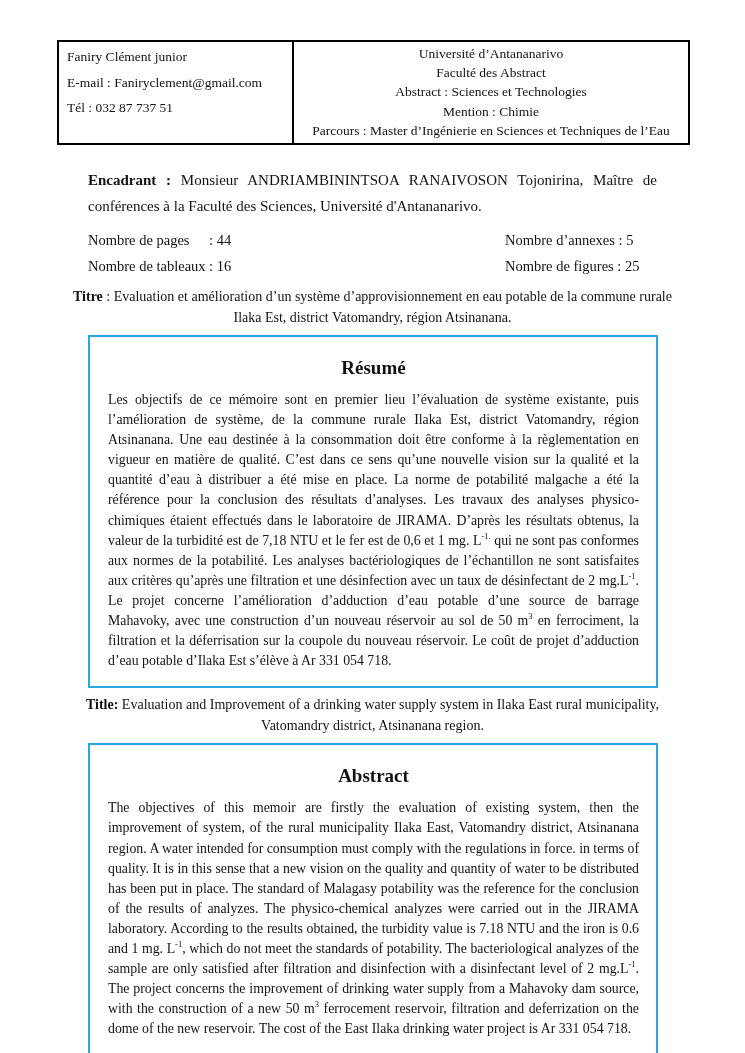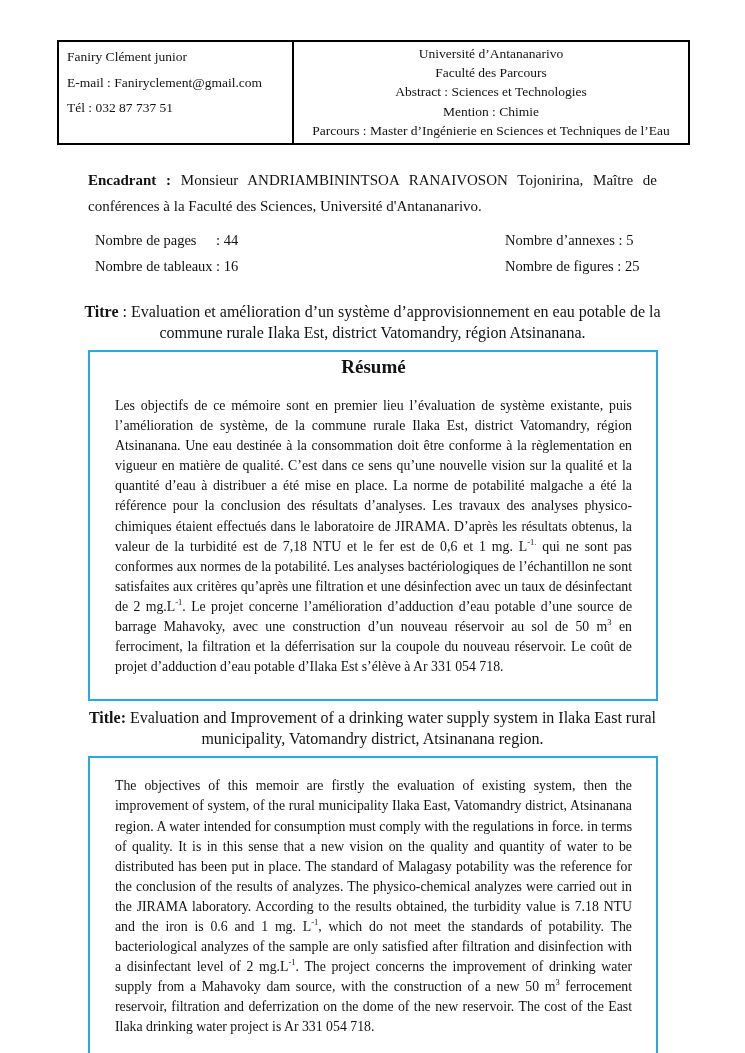--- a/index.html
+++ b/index.html
@@ -33,47 +33,47 @@
     text-align: justify;
   }
   
   .stats {
     position: relative;
     margin: 8px 88px 0 88px;
     font-size: 14.5px;
     line-height: 26px;
     height: 52px;
   }
-  .stats .stats-label { display: inline-block; width: 121px; margin-left: 7px; }
+  .stats .stats-label { display: inline-block; width: 121px; }
   .stats .stats-right { position: absolute; left: 417px; top: 0; }
   
   p.title-fr, p.title-en {
-    margin: 22px auto 0;
+    margin: 7px auto 0;
     width: 600px;
     text-align: center;
-    font-size: 16px;
+    font-size: 14px;
     line-height: 21px;
   }
   p.title-en { width: 620px; margin-top: 6px; }
   
   .box {
     margin: 7px 87px 0 88px;
     border: 2px solid #0369a1;
-    padding: 2px 8px 6px 9px;
+    padding: 18px 8px 6px 9px;
     background: #ffffff;
   }
   .box-heading {
     text-align: center;
     font-size: 19px;
     font-weight: bold;
     line-height: 26px;
     margin: 0 0 1px 0;
   }
   p.box-body, p.box-keywords {
-    margin: 16px;
+    margin: 9px;
     font-size: 13.8px;
     line-height: 20.1px;
     text-align: justify;
   }
   p.box-keywords { text-align: left; }
   sup { font-size: 8.5px; line-height: 0; }
   b { font-weight: bold; }
 </style>
 </head>
 <body>
@@ -83,21 +83,21 @@
   <table class="header-table">
     <tbody>
         <tr>
       <td class="cell-left" style="border-color: rgb(0, 0, 0);">
         <div class="author-line">Faniry Clément junior</div>
         <div class="author-line">E-mail : Faniryclement@gmail.com</div>
         <div class="author-line">Tél : 032 87 737 51</div>
       </td>
       <td class="cell-right" style="border-color: rgb(0, 0, 0);">
         <div class="uni-line">Université d’Antananarivo</div>
-        <div class="uni-line">Faculté des Parcours</div>
+        <div class="uni-line">Faculté des Abstract</div>
         <div class="uni-line">Abstract : Sciences et Technologies</div>
         <div class="uni-line">Mention : Chimie</div>
         <div class="uni-line">Parcours : Master d’Ingénierie en Sciences et Techniques de l’Eau</div>
       </td>
     </tr>
   </tbody>
     </table>
 
   <p class="advisor"><b>Encadrant :</b><span> Monsieur ANDRIAMBININTSOA RANAIVOSON Tojonirina, Maître de conférences à la Faculté des Sciences, Université d'Antananarivo.</span></p>
 
@@ -113,16 +113,17 @@
   <p class="title-fr"><b>Titre</b><span> : Evaluation et amélioration d’un système d’approvisionnement en eau potable de la commune rurale Ilaka Est, district Vatomandry, région Atsinanana.</span></p>
 
   <div class="box" style="border-color: rgb(42, 169, 224);">
     <div class="box-heading">Résumé</div>
     <p class="box-body">Les objectifs de ce mémoire sont en premier lieu l’évaluation de système existante, puis l’amélioration de système, de la commune rurale Ilaka Est, district Vatomandry, région Atsinanana. Une eau destinée à la consommation doit être conforme à la règlementation en vigueur en matière de qualité. C’est dans ce sens qu’une nouvelle vision sur la qualité et la quantité d’eau à distribuer a été mise en place. La norme de potabilité malgache a été la référence pour la conclusion des résultats d’analyses. Les travaux des analyses physico-chimiques étaient effectués dans le laboratoire de JIRAMA. D’après les résultats obtenus, la valeur de la turbidité est de 7,18 NTU et le fer est de 0,6 et 1 mg. L<sup>-1.</sup> qui ne sont pas conformes aux normes de la potabilité. Les analyses bactériologiques de l’échantillon ne sont satisfaites aux critères qu’après une filtration et une désinfection avec un taux de désinfectant de 2 mg.L<sup>-1</sup>. Le projet concerne l’amélioration d’adduction d’eau potable d’une source de barrage Mahavoky, avec une construction d’un nouveau réservoir au sol de 50 m<sup>3</sup> en ferrociment, la filtration et la déferrisation sur la coupole du nouveau réservoir. Le coût de projet d’adduction d’eau potable d’Ilaka Est s’élève à Ar 331 054 718.</p>
   </div>
 
   <p class="title-en"><b>Title:</b><span> Evaluation and Improvement of a drinking water supply system in Ilaka East rural municipality, Vatomandry district, Atsinanana region.</span></p>
 
   <div class="box" style="border-color: rgb(42, 169, 224);">
+    <div class="box-heading">Abstract</div>
     <p class="box-body">The objectives of this memoir are firstly the evaluation of existing system, then the improvement of system, of the rural municipality Ilaka East, Vatomandry district, Atsinanana region. A water intended for consumption must comply with the regulations in force. in terms of quality. It is in this sense that a new vision on the quality and quantity of water to be distributed has been put in place. The standard of Malagasy potability was the reference for the conclusion of the results of analyzes. The physico-chemical analyzes were carried out in the JIRAMA laboratory. According to the results obtained, the turbidity value is 7.18 NTU and the iron is 0.6 and 1 mg. L<sup>-1</sup>, which do not meet the standards of potability. The bacteriological analyzes of the sample are only satisfied after filtration and disinfection with a disinfectant level of 2 mg.L<sup>-1</sup>. The project concerns the improvement of drinking water supply from a Mahavoky dam source, with the construction of a new 50 m<sup>3</sup> ferrocement reservoir, filtration and deferrization on the dome of the new reservoir. The cost of the East Ilaka drinking water project is Ar 331 054 718.</p>
   </div>
 
 </div>
 
 </body></html>

